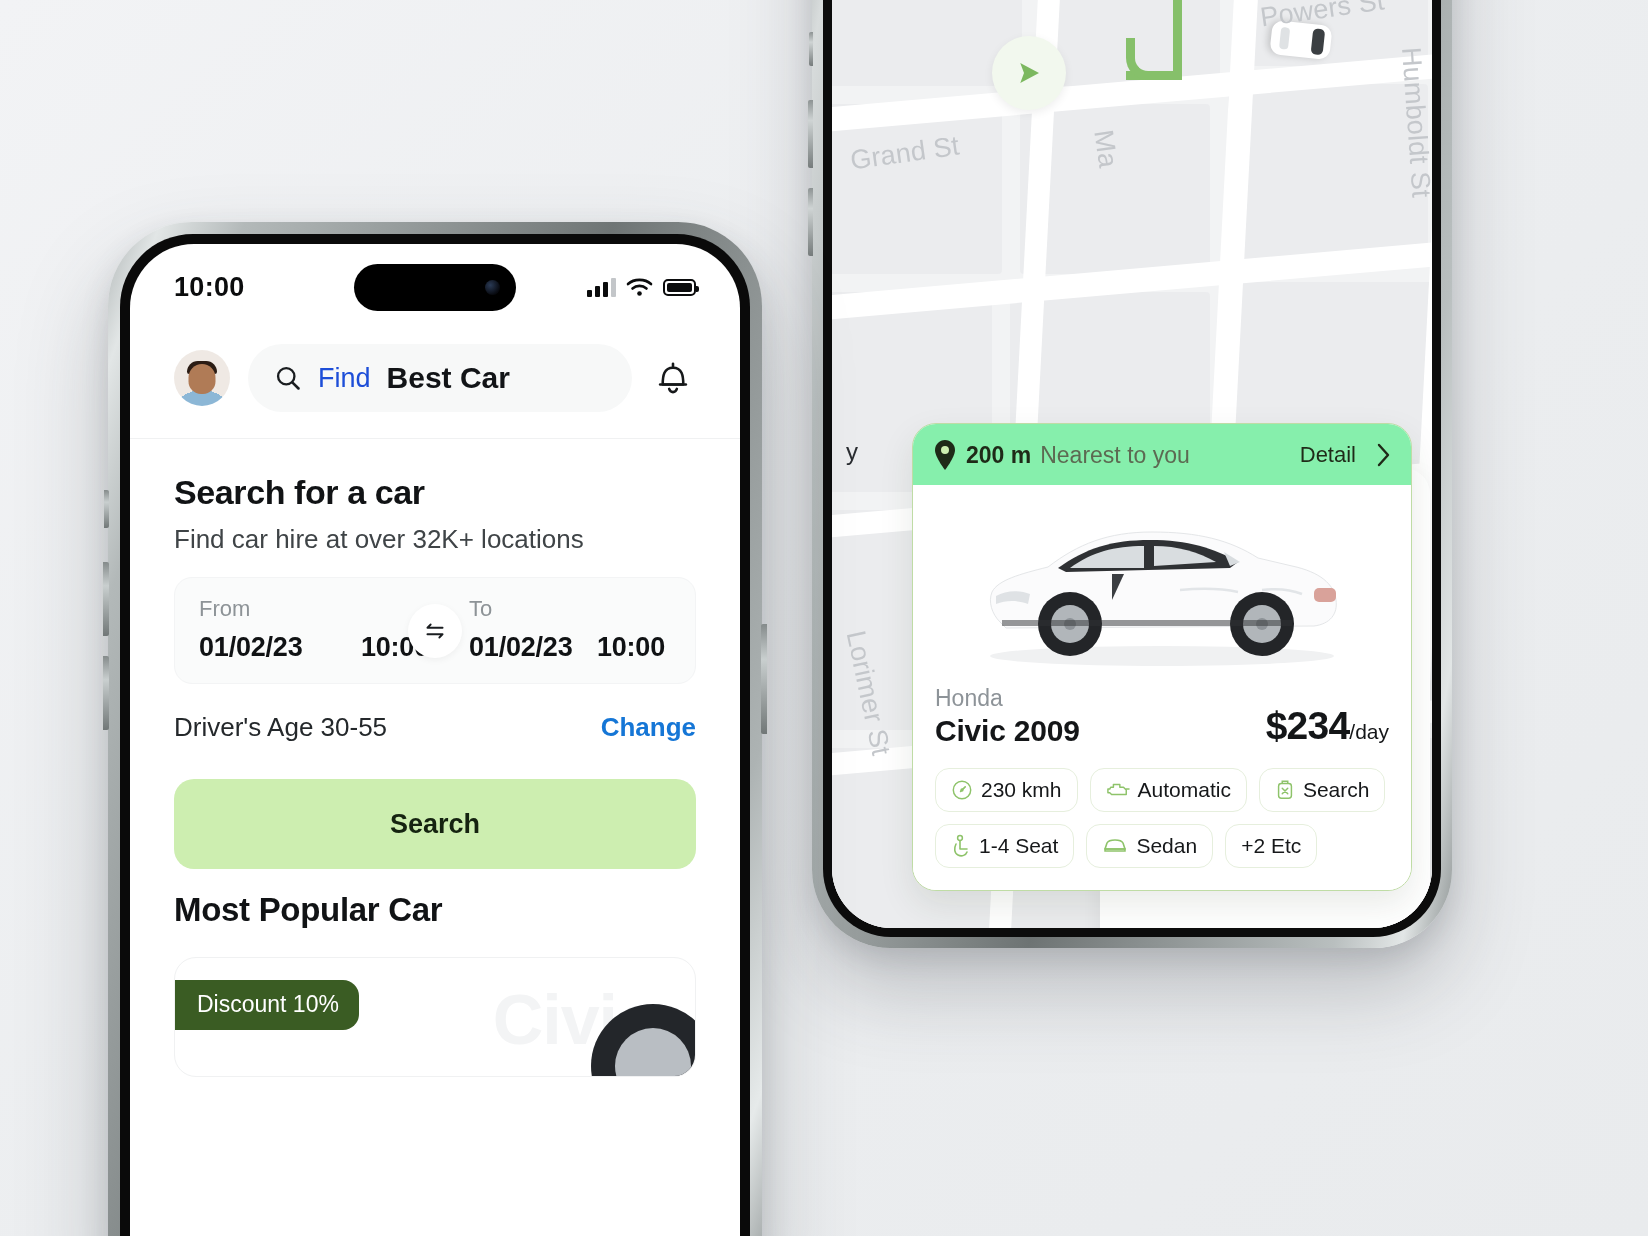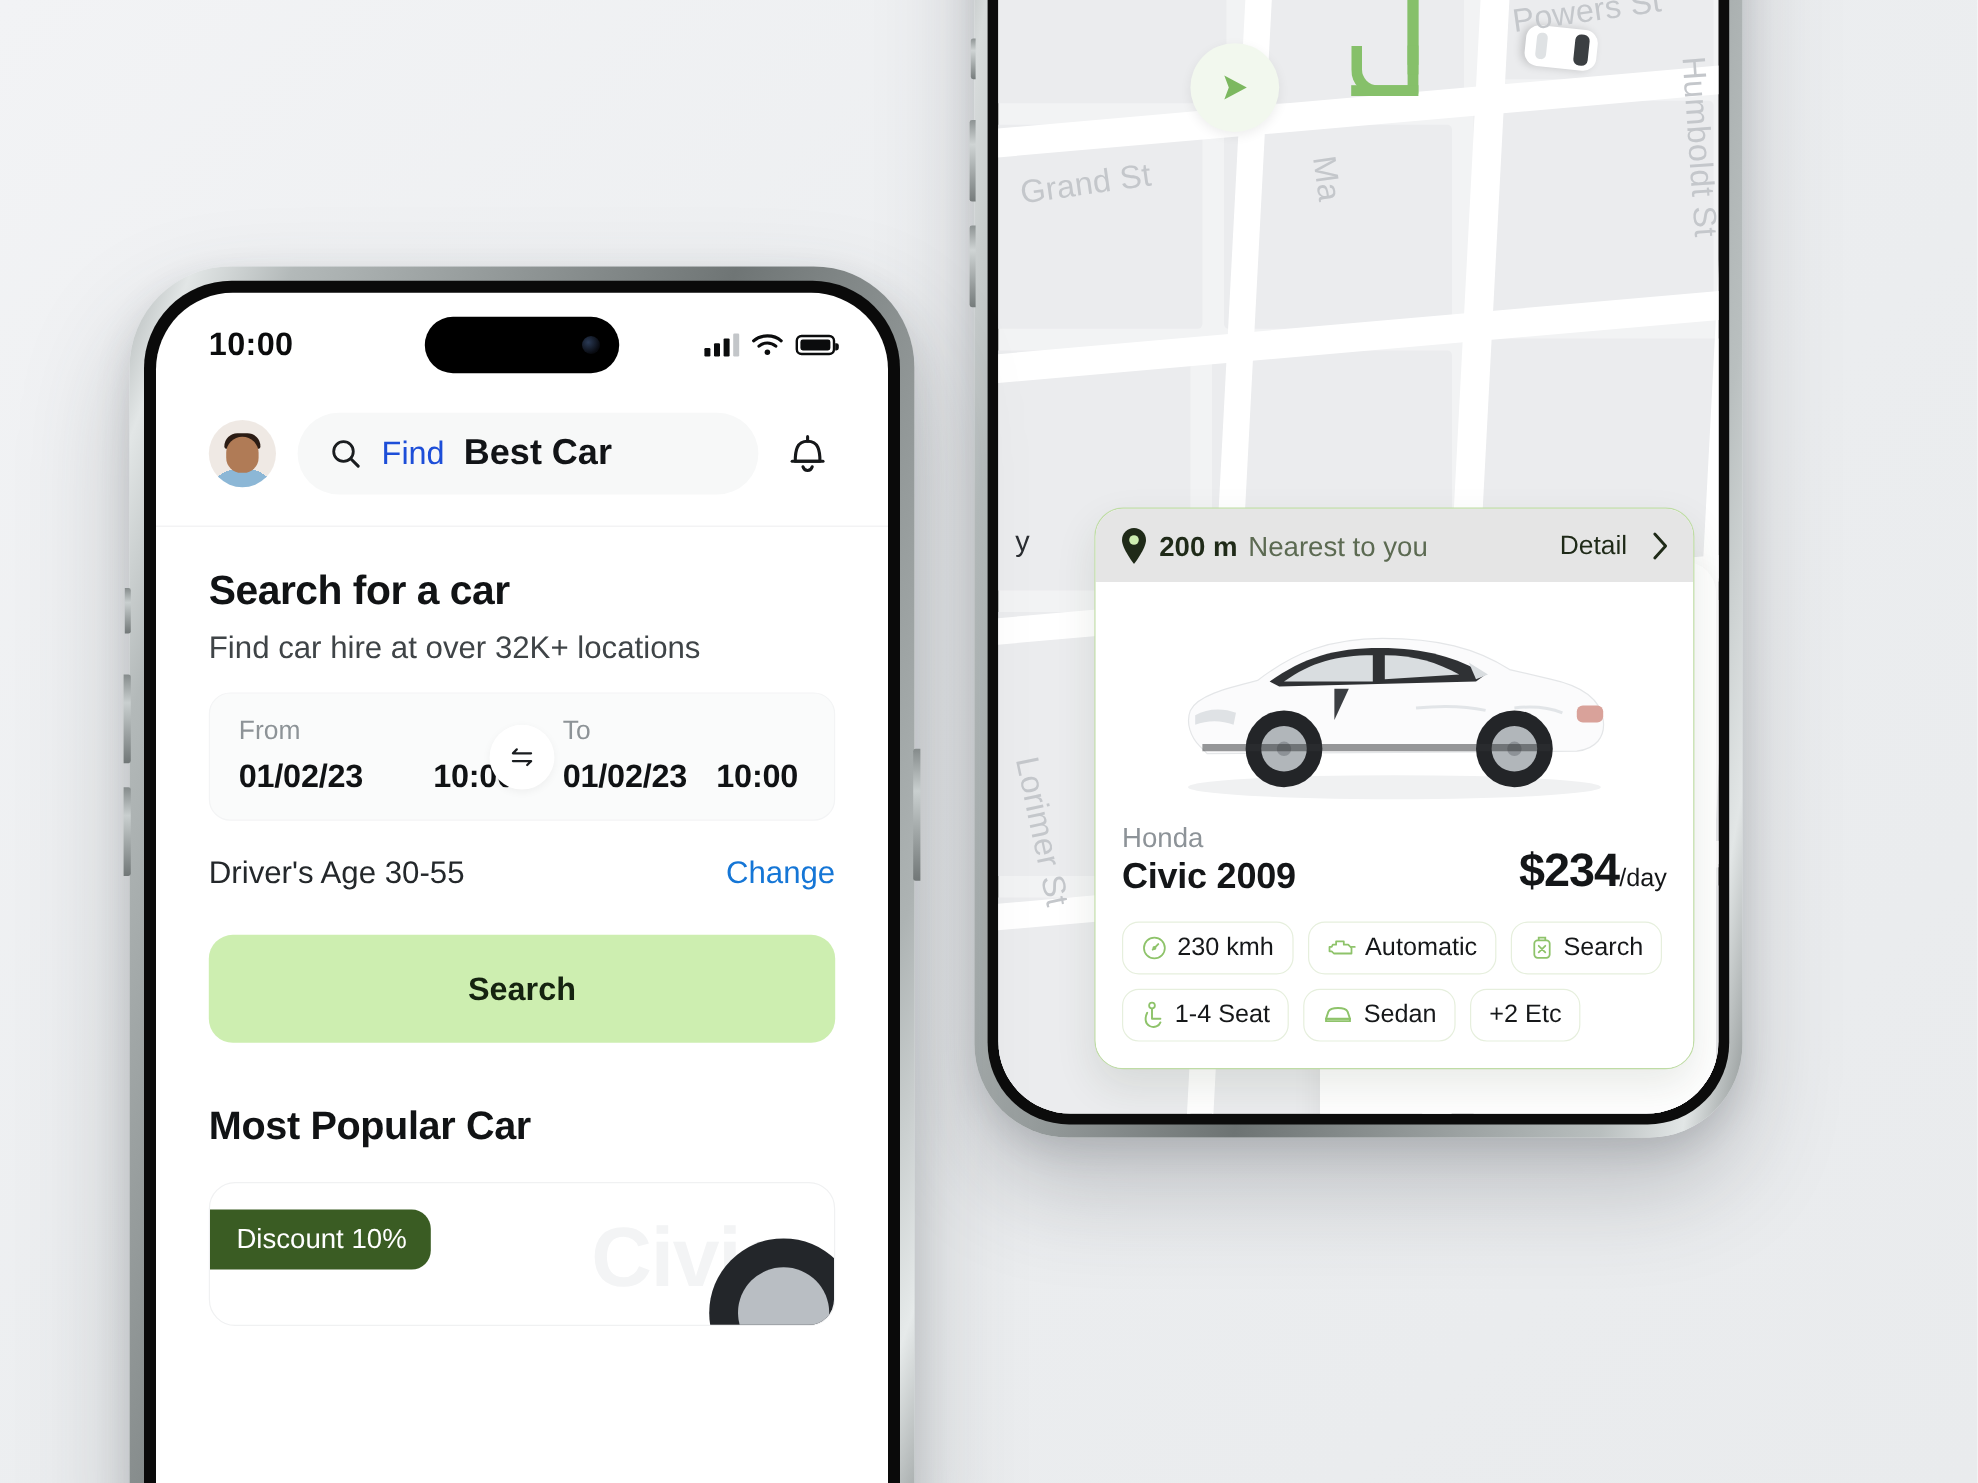--- a/index.html
+++ b/index.html
@@ -71,21 +71,21 @@
   .peek-model { position:absolute; left:40px; top:242px; font-size:30px; font-weight:700; color:#16181a; }
   .peek-chip { position:absolute; left:34px; width:150px; height:46px; border:1px solid #edf2e8; border-radius:13px; }
 
   
   .car-card {
     position:absolute; left:80px; top:635px; width:500px;
     background:#ffffff; border:1.5px solid #bfdca5; border-radius:24px;
     overflow:hidden; box-shadow:0 14px 34px rgba(40,60,30,.1);
   }
   .card-top {
-    background:#e5e5e5; padding:16px 20px 15px 20px;
+    background:#86efac; padding:16px 20px 15px 20px;
     display:flex; align-items:center; gap:9px;
   }
   .dist-num { font-size:23px; font-weight:700; color:#1f2a18; }
   .dist-txt { font-size:23px; color:#5c6a52; }
   .detail-wrap { margin-left:auto; display:flex; align-items:center; gap:21px; }
   .detail-txt { font-size:22px; color:#1f2a18; font-weight:500; }
   .card-body { background:#fff; padding:6px 22px 22px 22px; }
   .car-photo { height:190px; display:flex; align-items:center; justify-content:center; }
   .name-row { display:flex; align-items:flex-end; justify-content:space-between; margin-top:2px; }
   .brand { font-size:23px; color:#8d9398; line-height:1.35; }
@@ -180,28 +180,28 @@
   .dvals { display:flex; justify-content:space-between; margin-top:10px; padding-right:6px; }
   .dval { font-size:27px; font-weight:700; color:#101214; letter-spacing:-.2px; }
   .swap {
     position:absolute; left:50%; top:50%; transform:translate(-50%,-50%);
     width:54px; height:54px; border-radius:50%; background:#fff;
     display:flex; align-items:center; justify-content:center;
     box-shadow:0 2px 7px rgba(0,0,0,.05);
   }
   .agerow { display:flex; align-items:center; margin-top:28px; }
   .age-txt { font-size:26px; color:#24282b; }
-  .change { margin-left:auto; font-size:26px; color:#1576d6; font-weight:400; }
+  .change { margin-left:auto; font-size:26px; color:#1576d6; font-weight:700; }
   .search-btn {
     margin-top:36px; height:90px; background:#cdeeb0; border-radius:20px;
     display:flex; align-items:center; justify-content:center;
     font-size:27px; font-weight:700; color:#152310; border:none; width:100%;
     font-family:"Liberation Sans", sans-serif;
   }
-  .h2 { font-size:33px; font-weight:700; color:#111315; margin-top:50px; letter-spacing:-.3px; }
+  .h2 { font-size:33px; font-weight:700; color:#111315; margin-top:22px; letter-spacing:-.3px; }
   .pop-card {
     margin-top:28px; height:120px; background:#fff; border:1.2px solid #f0f1f2;
     border-radius:22px; position:relative; overflow:hidden;
   }
   .disc-badge {
     position:absolute; left:0; top:22px; background:#3a5c23; color:#fff;
     font-size:23px; padding:11px 20px 12px 22px; border-radius:0 16px 16px 0;
   }
   .ghost-word {
     position:absolute; right:40px; top:22px; font-size:70px; font-weight:700;

